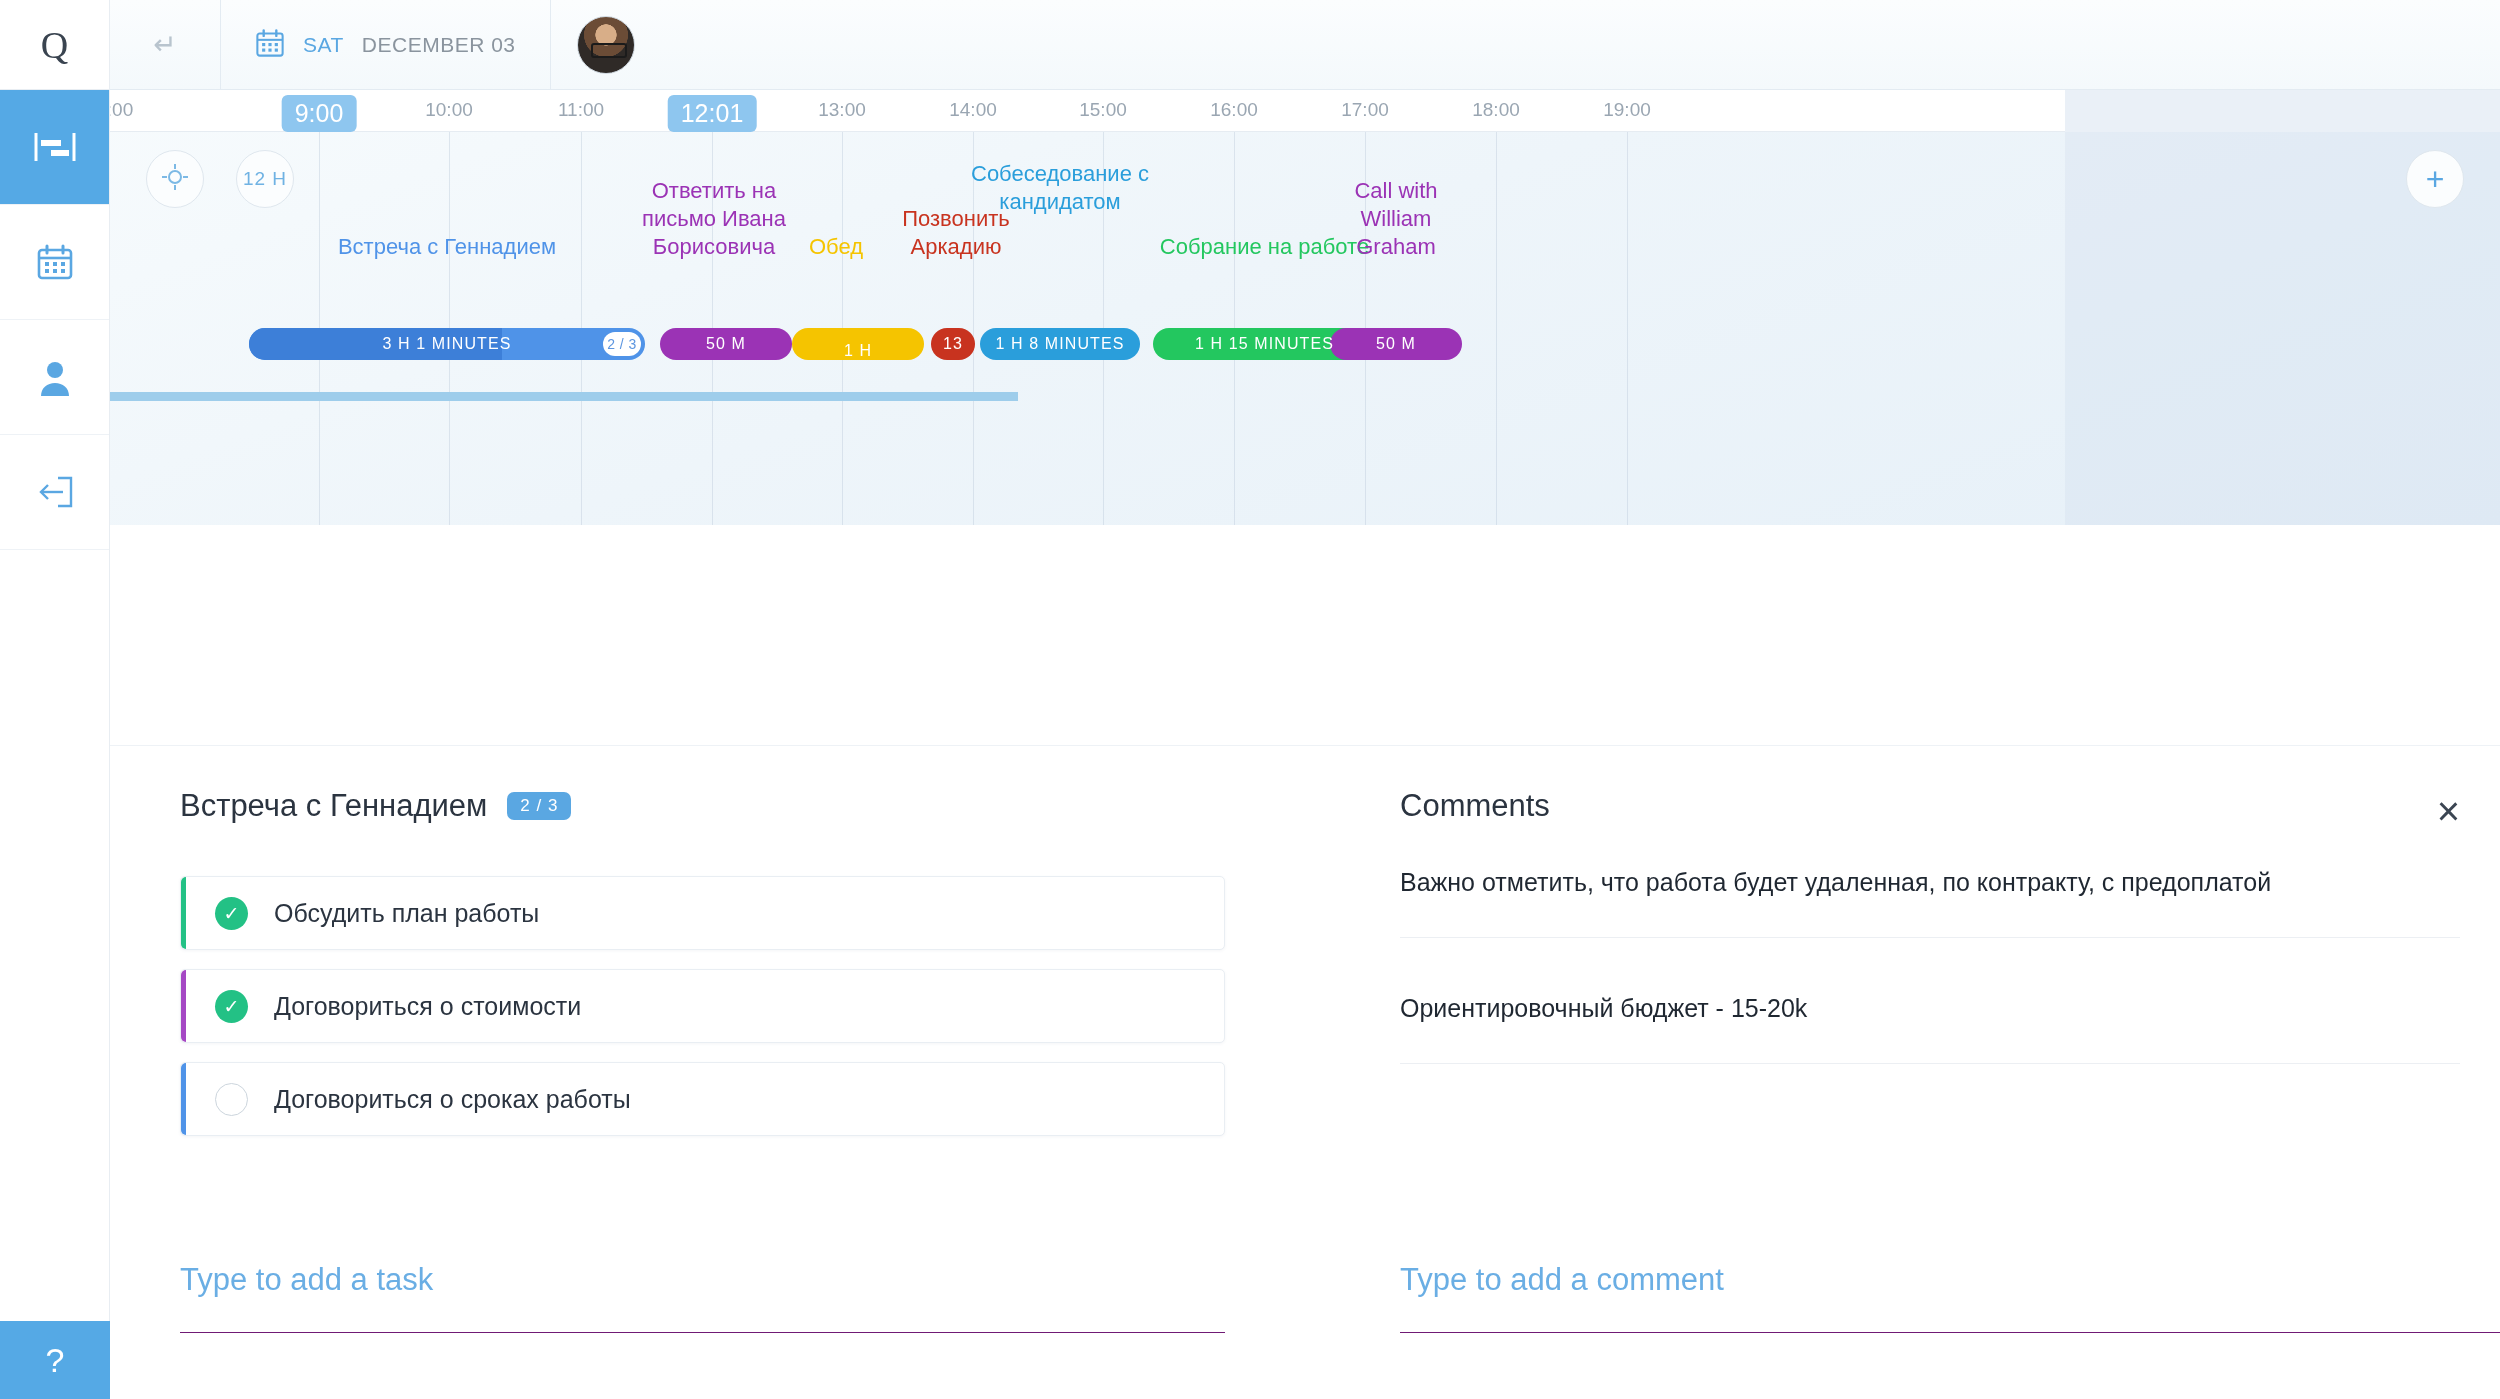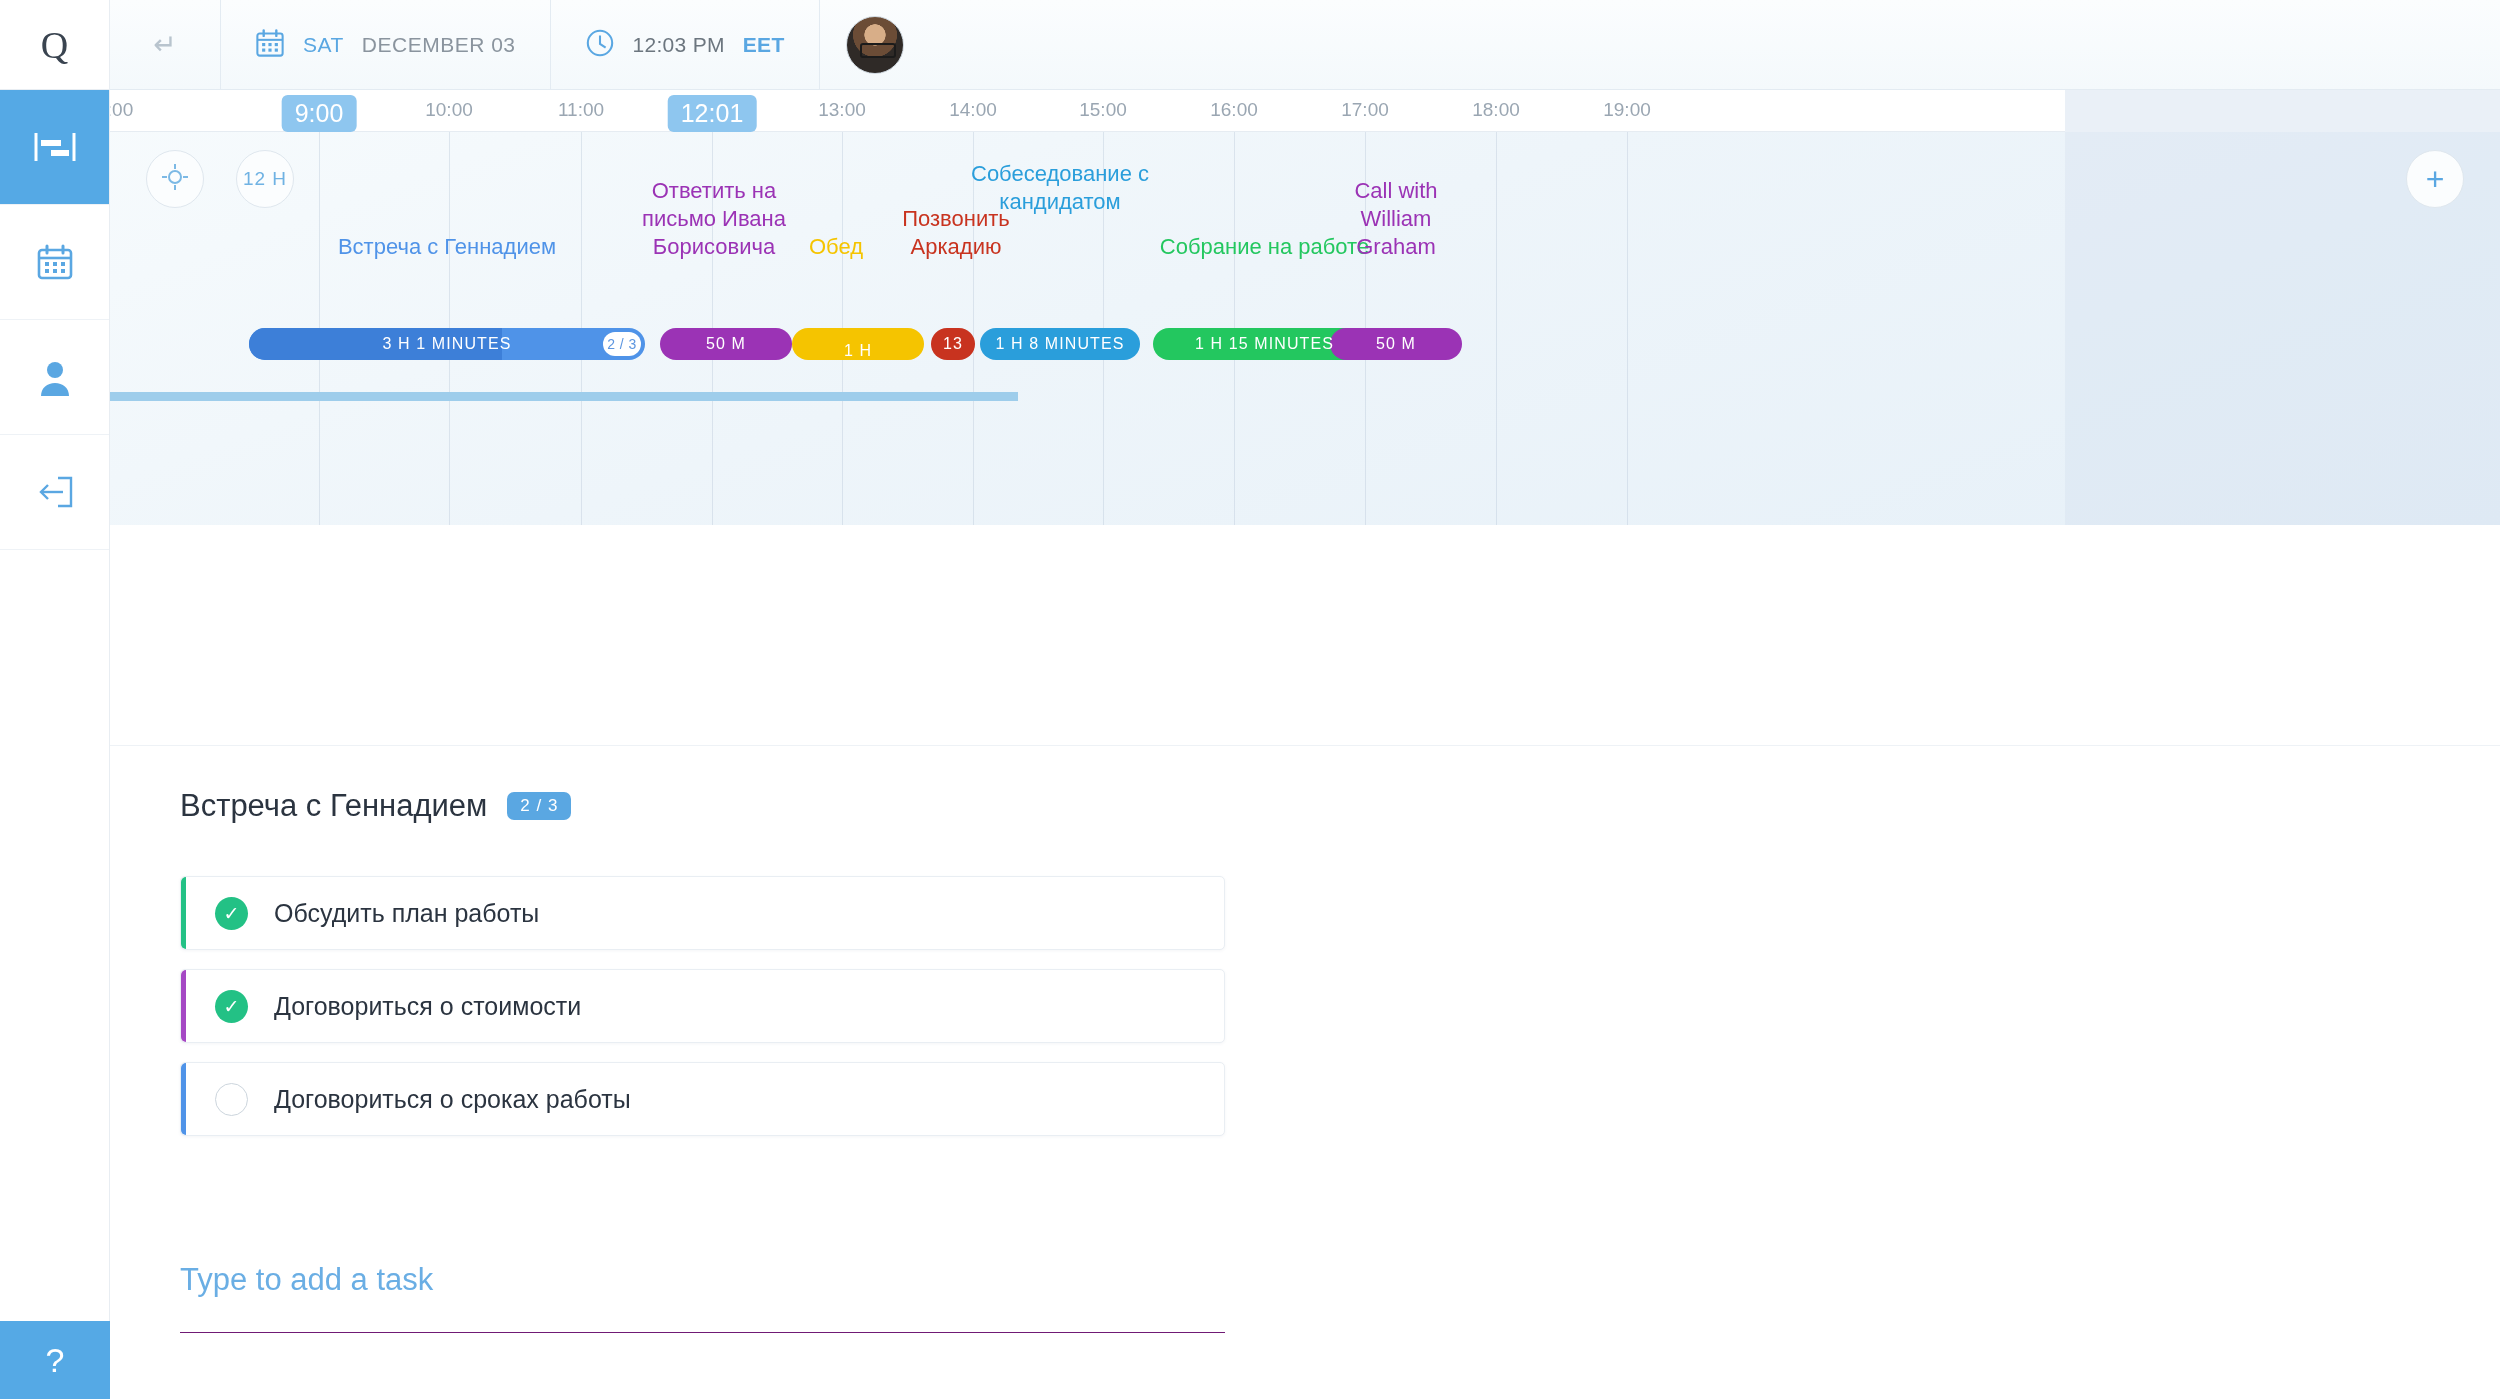--- a/index.html
+++ b/index.html
@@ -279,30 +279,20 @@
           <rect x="9" y="26" width="4" height="4"></rect>
               <rect x="17" y="26" width="4" height="4"></rect>
               <rect x="25" y="26" width="4" height="4"></rect>
             </g>
         </svg>
       </span>
       <span class="top-date-day">SAT</span>
       <span class="top-date-rest">DECEMBER 03</span>
     </div>
 
-    <div class="top-cell">
-      <span>
-        <svg width="30" height="30" viewBox="0 0 32 32" fill="none" stroke="#5aa7e2" stroke-width="2.2">
-          <circle cx="16" cy="16" r="13"></circle>
-            <path d="M16 8v9l6 4"></path>
-        </svg>
-      </span>
-      <span class="top-time">12:03 PM</span>
-      <span class="top-tz">EET</span>
-    </div>
 
     <div class="avatar-cell">
       <div class="avatar"></div>
     </div>
   </div>
 
   <div class="timeline">
     <div class="tl-evening"></div>
     <div class="ruler">
       <div class="ruler-evening"></div>
@@ -401,15 +391,24 @@
             <span class="chk-text">Договориться о стоимости</span>
           </div>
           <div class="chk-item" style="--accent: #4f93e8;">
             <span class="chk-mark todo"></span>
             <span class="chk-text">Договориться о сроках работы</span>
           </div>
         </div>
       <input class="addline task" type="text" placeholder="Type to add a task" style="">
     </div>
 
+    <div class="panel-right">
+      <div class="panel-head">Comments</div>
+      <div class="close-x">×</div>
+      <div id="comments">
+          <div class="comment-row first">Важно отметить, что работа будет удаленная, по контракту, с предоплатой</div>
+          <div class="comment-row">Ориентировочный бюджет - 15-20k</div>
+        </div>
+      <input class="addline comment" type="text" placeholder="Type to add a comment" style="">
+    </div>
 
   </div>
 </div>
 
 </body></html>

